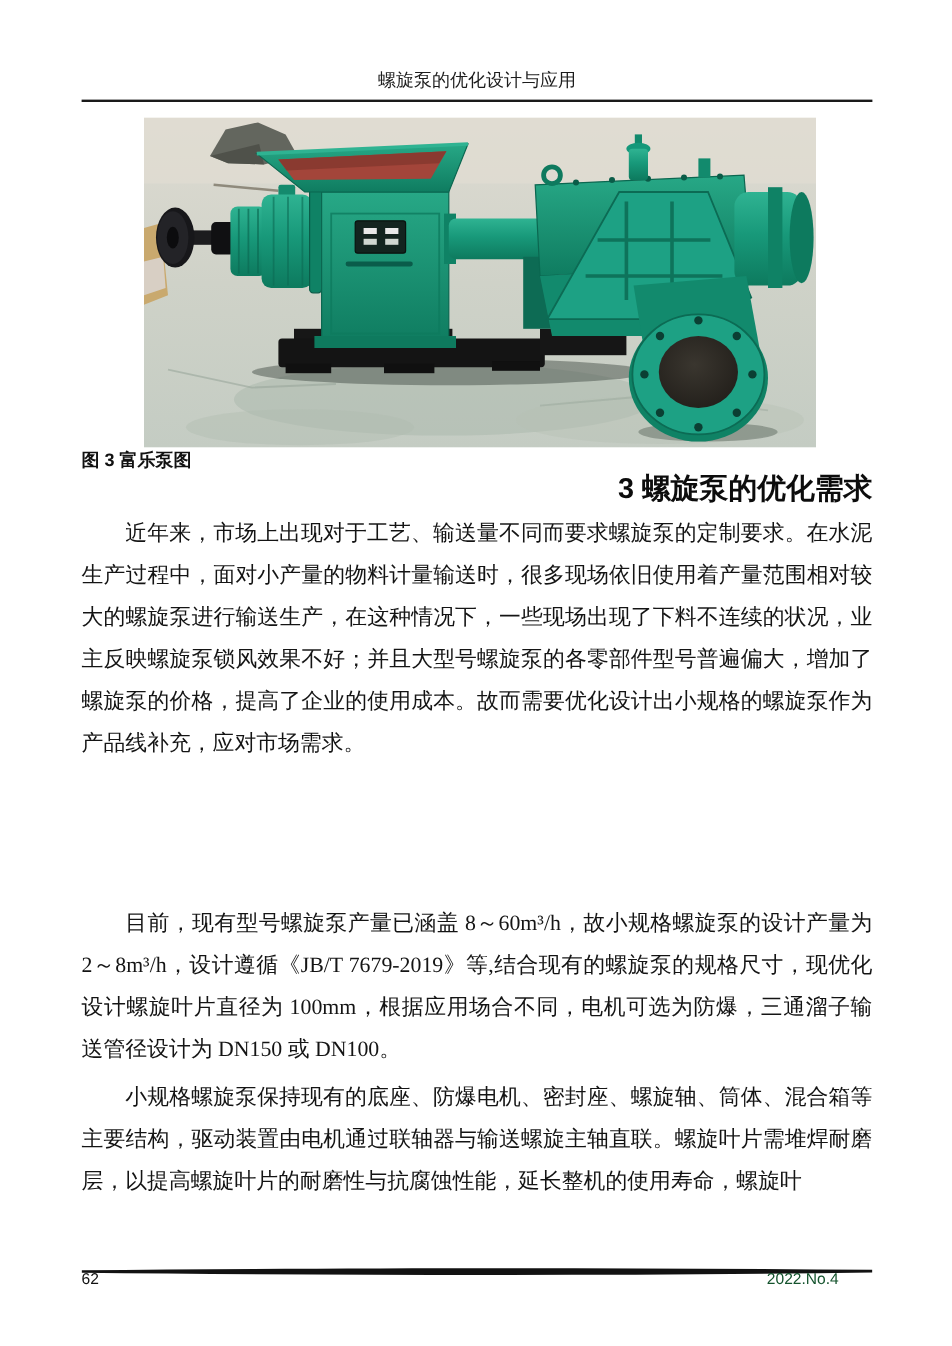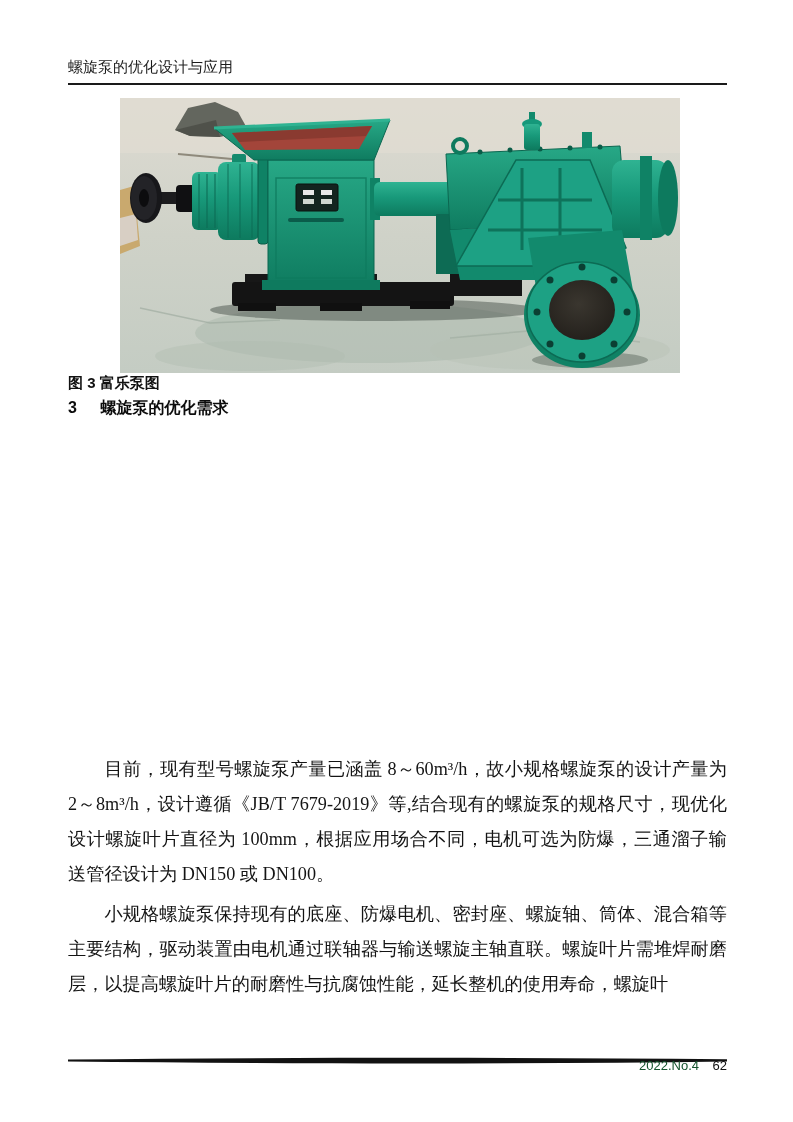--- a/index.html
+++ b/index.html
@@ -2,44 +2,44 @@
 <html><head>
 <meta charset="utf-8">
 <style>
   html,body{margin:0;padding:0;background:#ffffff;}
   .page{
     position:relative;width:793px;height:1122px;background:#ffffff;
     overflow:hidden;color:#111;
     font-family:"Liberation Serif","DejaVu Serif",serif;
   }
   .running-head{
-    position:absolute;top:58px;left:68px;width:659px;text-align:left;
+    position:absolute;top:58px;left:68px;width:659px;text-align:center;
     font-size:15px;color:#1c1c1c;
   }
   .head-rule{position:absolute;top:83px;left:68px;width:659px;height:2px;background:#1a1a1a;}
   .photo{position:absolute;top:98px;left:120px;width:560px;height:275px;}
   .photo svg{display:block;width:560px;height:275px;}
   .caption{
     position:absolute;top:374px;left:68px;width:659px;text-align:left;
     font-family:"Liberation Sans","DejaVu Sans",sans-serif;font-weight:700;font-size:15px;color:#111;
   }
   .sec{
     position:absolute;left:68px;width:659px;margin:0;
     font-family:"Liberation Sans","DejaVu Sans",sans-serif;
-    font-weight:700;font-size:16px;line-height:30px;color:#0c0c0c;
+    font-weight:700;font-size:24px;line-height:30px;color:#0c0c0c;text-align:right;
   }
   .sec-num{display:inline-block;min-width:28px;}
   .body-p{
     position:absolute;left:68px;width:659px;margin:0;
     font-size:18.2px;line-height:35px;text-align:justify;text-indent:2em;
     color:#141414;
   }
   .footer-bar{position:absolute;top:1051px;left:68px;width:659px;height:8px;}
   .page-num{
-    position:absolute;top:1058px;left:68px;width:659px;text-align:right;
+    position:absolute;top:1058px;left:68px;width:659px;text-align:left;
     font-family:"Liberation Sans","DejaVu Sans",sans-serif;font-size:13px;color:#111;
   }
   .issue{
     position:absolute;top:1058px;right:94px;
     font-family:Liberation Sans, sans-serif;font-size:13px;color:#14532d;
   }
 </style>
 </head>
 <body>
 
@@ -194,20 +194,21 @@
       </g>
     </svg>
   </div>
 
   <div class="caption">图 3 富乐泵图</div>
 
   <h2 class="sec" style="top:393px">
     <span class="sec-num">3</span>
     <span class="sec-title">螺旋泵的优化需求</span>
   </h2>
+  <p class="body-p" style="top:427px">近年来，市场上出现对于工艺、输送量不同而要求螺旋泵的定制要求。在水泥生产过程中，面对小产量的物料计量输送时，很多现场依旧使用着产量范围相对较大的螺旋泵进行输送生产，在这种情况下，一些现场出现了下料不连续的状况，业主反映螺旋泵锁风效果不好；并且大型号螺旋泵的各零部件型号普遍偏大，增加了螺旋泵的价格，提高了企业的使用成本。故而需要优化设计出小规格的螺旋泵作为产品线补充，应对市场需求。</p>
 
   <p class="body-p" style="top:752px">目前，现有型号螺旋泵产量已涵盖 8～60m³/h，故小规格螺旋泵的设计产量为 2～8m³/h，设计遵循《JB/T 7679-2019》等,结合现有的螺旋泵的规格尺寸，现优化设计螺旋叶片直径为 100mm，根据应用场合不同，电机可选为防爆，三通溜子输送管径设计为 DN150 或 DN100。</p>
   <p class="body-p" style="top:897px">小规格螺旋泵保持现有的底座、防爆电机、密封座、螺旋轴、筒体、混合箱等主要结构，驱动装置由电机通过联轴器与输送螺旋主轴直联。螺旋叶片需堆焊耐磨层，以提高螺旋叶片的耐磨性与抗腐蚀性能，延长整机的使用寿命，螺旋叶</p>
 
   <div class="footer-bar">
     <svg viewBox="0 0 659 8" width="659" height="8" xmlns="http://www.w3.org/2000/svg">
       <path d="M0,2.6 C 200,0.6 430,0 659,2.2 L659,4.4 C 430,7.6 200,6.6 0,4.6 Z" fill="#121212"></path>
     </svg>
   </div>
   <div class="page-num">62</div>

